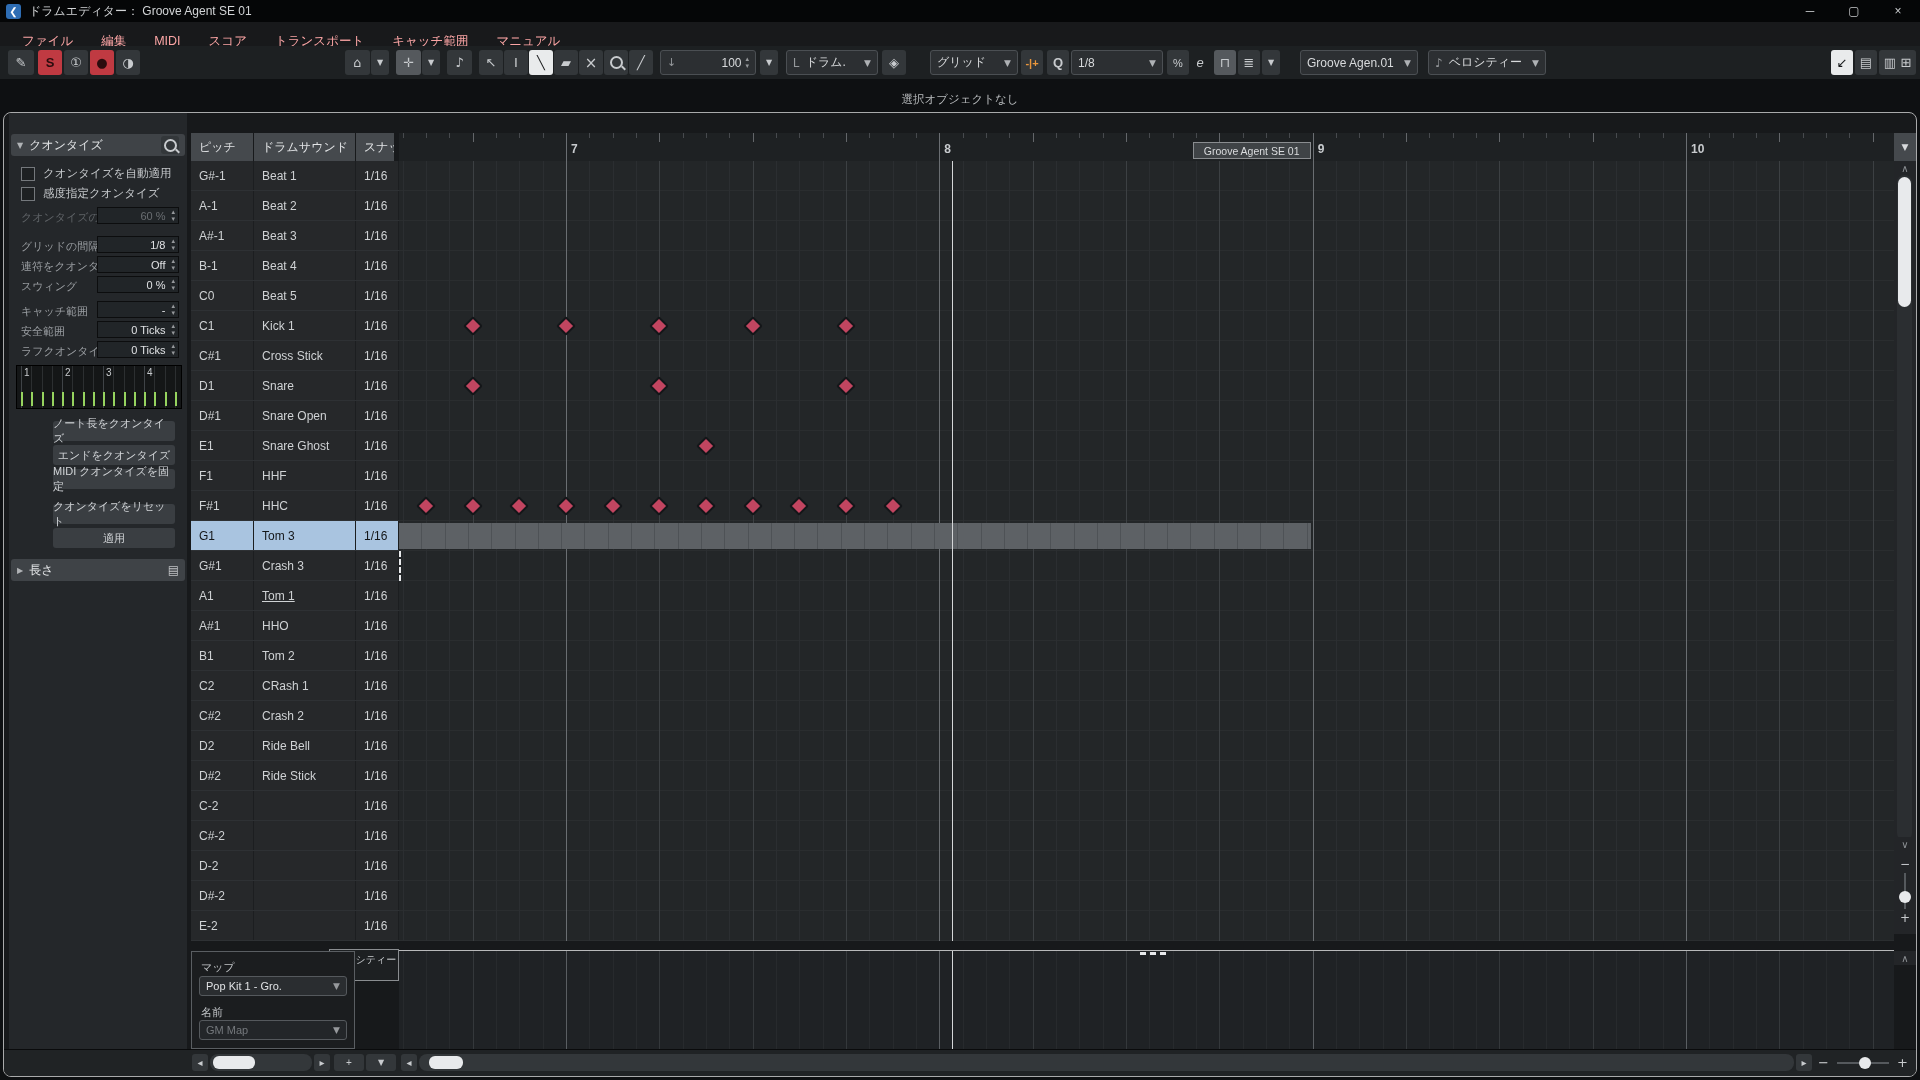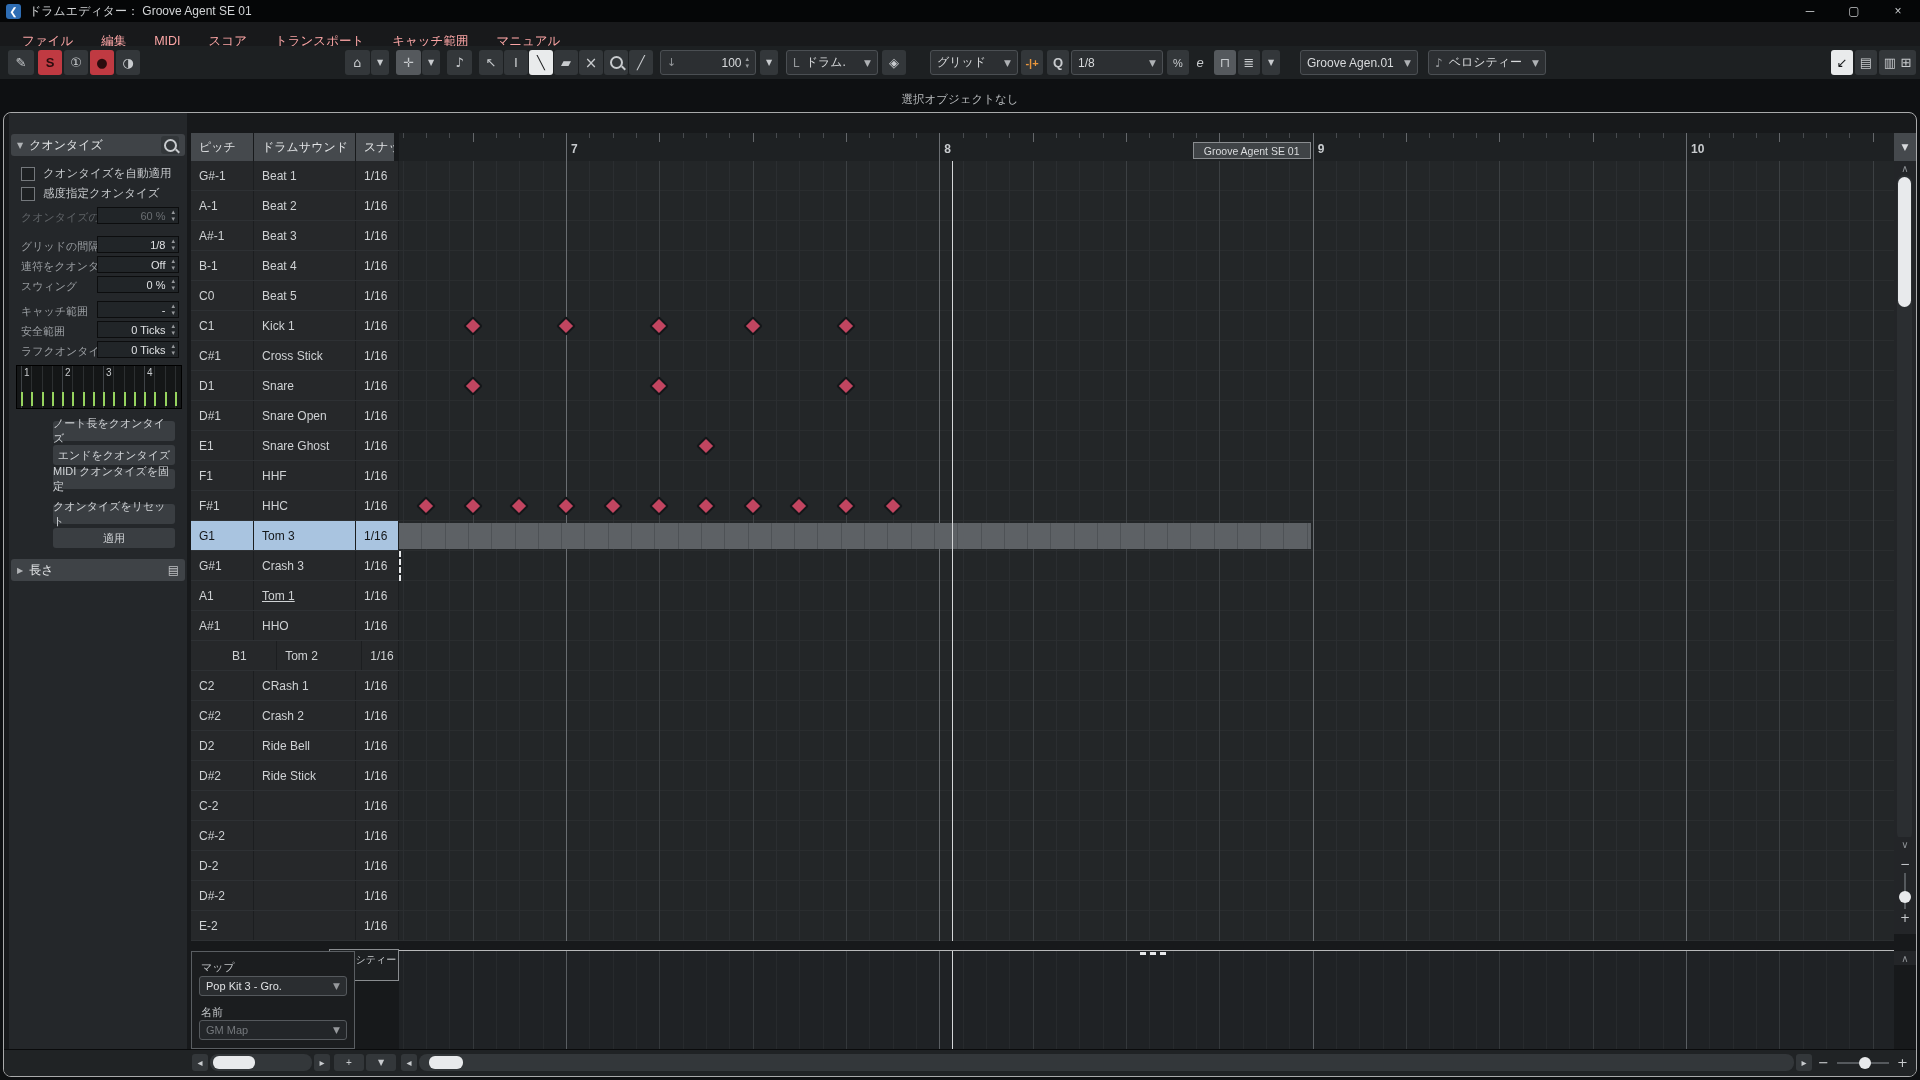--- a/index.html
+++ b/index.html
@@ -499,21 +499,21 @@
         <div class="dcell" style="width: 63px;">A1</div>
         <div class="dcell" style="width: 102px; text-decoration: underline;">Tom 1</div>
         <div class="dcell" style="width: 43px;">1/16</div>
       </div>
       <div class="drow" style="top: 498px;">
         <div class="dcell" style="width: 63px;">A#1</div>
         <div class="dcell" style="width: 102px;">HHO</div>
         <div class="dcell" style="width: 43px;">1/16</div>
       </div>
       <div class="drow" style="top: 528px;">
-        <div class="dcell" style="width: 63px; margin-left: 33px;">B1</div>
+        <div class="dcell" style="width: 63px;">B1</div>
         <div class="dcell" style="width: 102px;">Tom 2</div>
         <div class="dcell" style="width: 43px;">1/16</div>
       </div>
       <div class="drow" style="top: 558px;">
         <div class="dcell" style="width: 63px;">C2</div>
         <div class="dcell" style="width: 102px;">CRash 1</div>
         <div class="dcell" style="width: 43px;">1/16</div>
       </div>
       <div class="drow" style="top: 588px;">
         <div class="dcell" style="width: 63px;">C#2</div>
@@ -814,21 +814,21 @@
       <div class="vl tick" style="left: 1450.3px;"></div>
       <div class="vl beat" style="left: 1473.6px;"></div>
       <div class="playhead" style="left: 553px; top: 0px; bottom: 0px;"></div>
       <div class="lanedash" style="left: 741px; width: 26px;"></div>
     </div>
   <div class="lanelabel">ベロシティー</div>
 
   <div class="mappanel">
     <div class="maplabel" style="top:8px;text-align:right;">マップ</div>
     <div class="mapdd" style="top:24px;">
-      <span>Pop Kit 3 - Gro.</span>
+      <span>Pop Kit 1 - Gro.</span>
       <span class="caret ico">▼</span>
     </div>
     <div class="maplabel" style="top:53px;">名前</div>
     <div class="mapdd dis" style="top:68px;text-align:center;">
       <span>GM Map</span>
       <span class="caret ico">▼</span>
     </div>
   </div>
 
   <div class="vscol">

